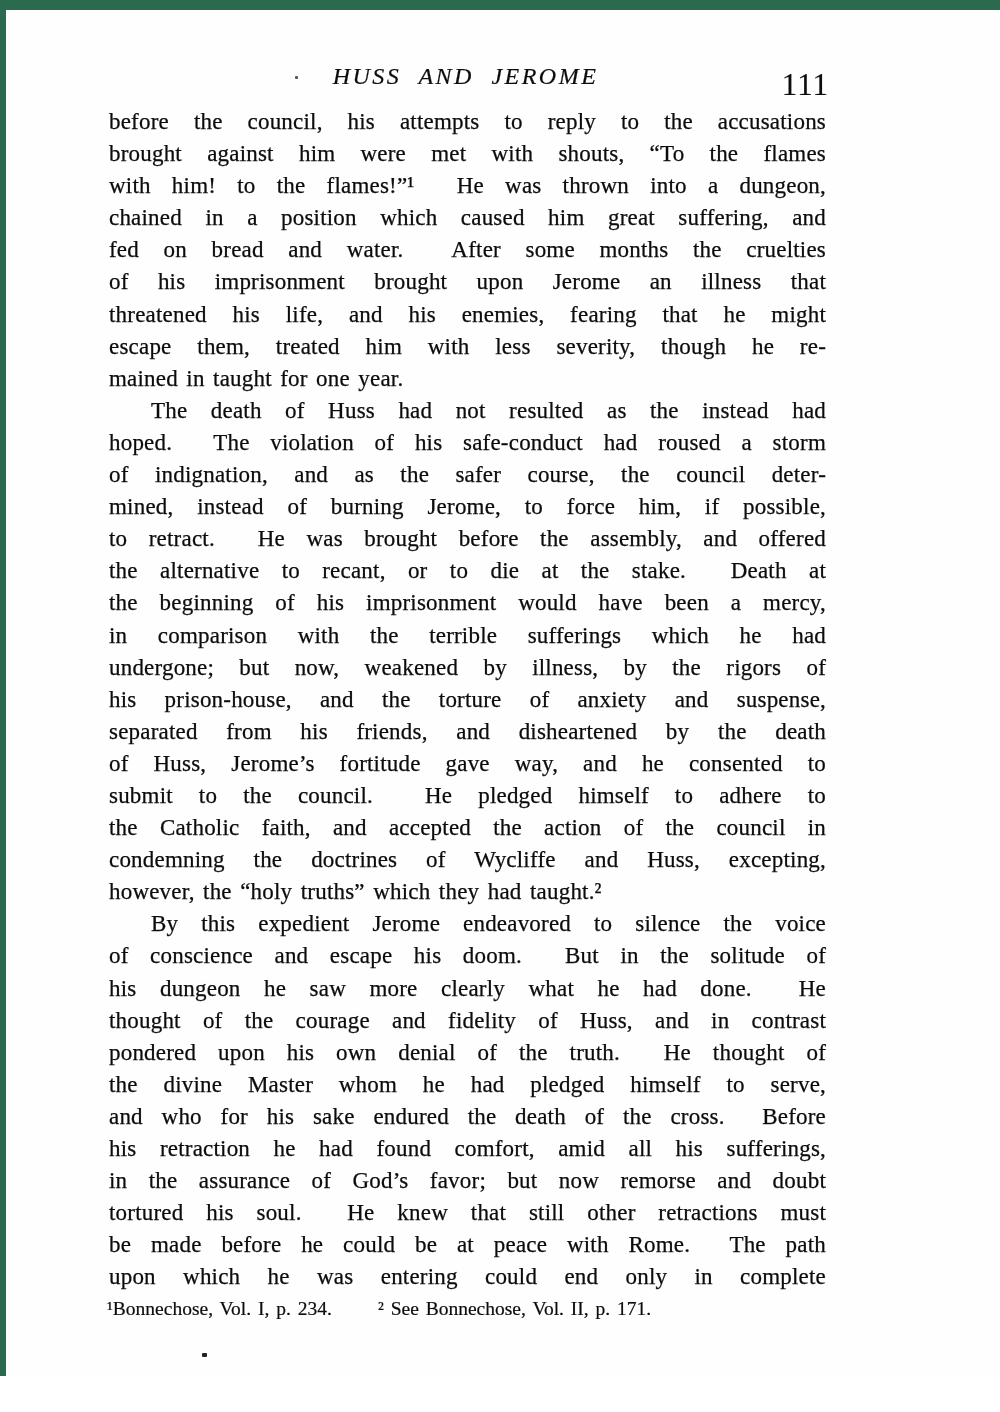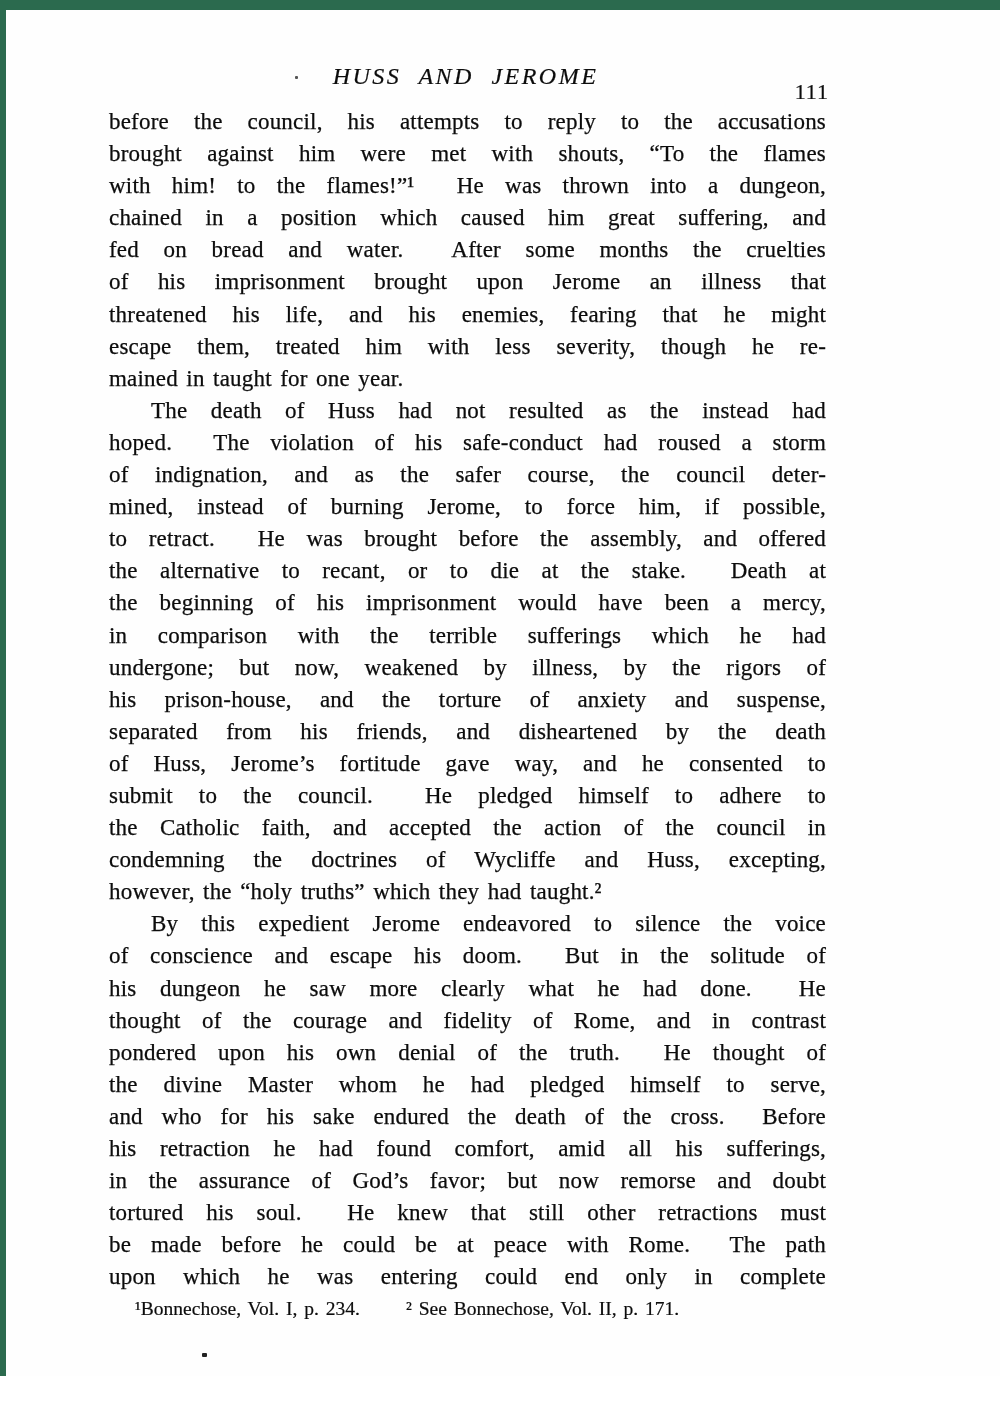--- a/index.html
+++ b/index.html
@@ -43,22 +43,22 @@
     top: 0;
     font-style: italic;
     font-size: 24px;
     letter-spacing: 2.5px;
     word-spacing: 9px;
     white-space: nowrap;
     -webkit-text-stroke: 0.2px var(--ink);
   }
   .running-pagenum {
     position: absolute;
-    right: -5px; top: 16px;
-    font-size: 22px;
+    right: -5px; top: 4px;
+    font-size: 31px;
     letter-spacing: 1px;
     -webkit-text-stroke: 0.2px var(--ink);
   }
   
   .body-text {
     position: absolute;
     left: 109px; top: 106px;
     width: 717px;
     font-size: 23px;
     line-height: 32.1px;
@@ -76,21 +76,21 @@
   
   .footnotes {
     position: absolute;
     left: 107px; top: 1298px;
     width: 717px;
     font-size: 19.5px;
     word-spacing: 2px;
     -webkit-text-stroke: 0.2px var(--ink);
     white-space: pre;
   }
-  .footnote-1 { margin-left: 28px; }
+  .footnote-1 { }
   .footnote-2 { margin-left: 46px; }
   
   .speck {
     position: absolute;
     background: #222;
     border-radius: 1px;
   }
   .speck-header {
     left: 295px; top: 76px;
     width: 3px; height: 3px;
@@ -135,21 +135,21 @@
       <div class="line">his prison-house, and the torture of anxiety and suspense,</div>
       <div class="line">separated from his friends, and disheartened by the death</div>
       <div class="line">of Huss, Jerome’s fortitude gave way, and he consented to</div>
       <div class="line">submit to the council.  He pledged himself to adhere to</div>
       <div class="line">the Catholic faith, and accepted the action of the council in</div>
       <div class="line">condemning the doctrines of Wycliffe and Huss, excepting,</div>
       <div class="line no-justify">however, the “holy truths” which they had taught.²</div>
       <div class="line indent">By this expedient Jerome endeavored to silence the voice</div>
       <div class="line">of conscience and escape his doom.  But in the solitude of</div>
       <div class="line">his dungeon he saw more clearly what he had done.  He</div>
-      <div class="line">thought of the courage and fidelity of Rome, and in contrast</div>
+      <div class="line">thought of the courage and fidelity of Huss, and in contrast</div>
       <div class="line">pondered upon his own denial of the truth.  He thought of</div>
       <div class="line">the divine Master whom he had pledged himself to serve,</div>
       <div class="line">and who for his sake endured the death of the cross.  Before</div>
       <div class="line">his retraction he had found comfort, amid all his sufferings,</div>
       <div class="line">in the assurance of God’s favor; but now remorse and doubt</div>
       <div class="line">tortured his soul.  He knew that still other retractions must</div>
       <div class="line">be made before he could be at peace with Rome.  The path</div>
       <div class="line">upon which he was entering could end only in complete</div>
     </div>
 

